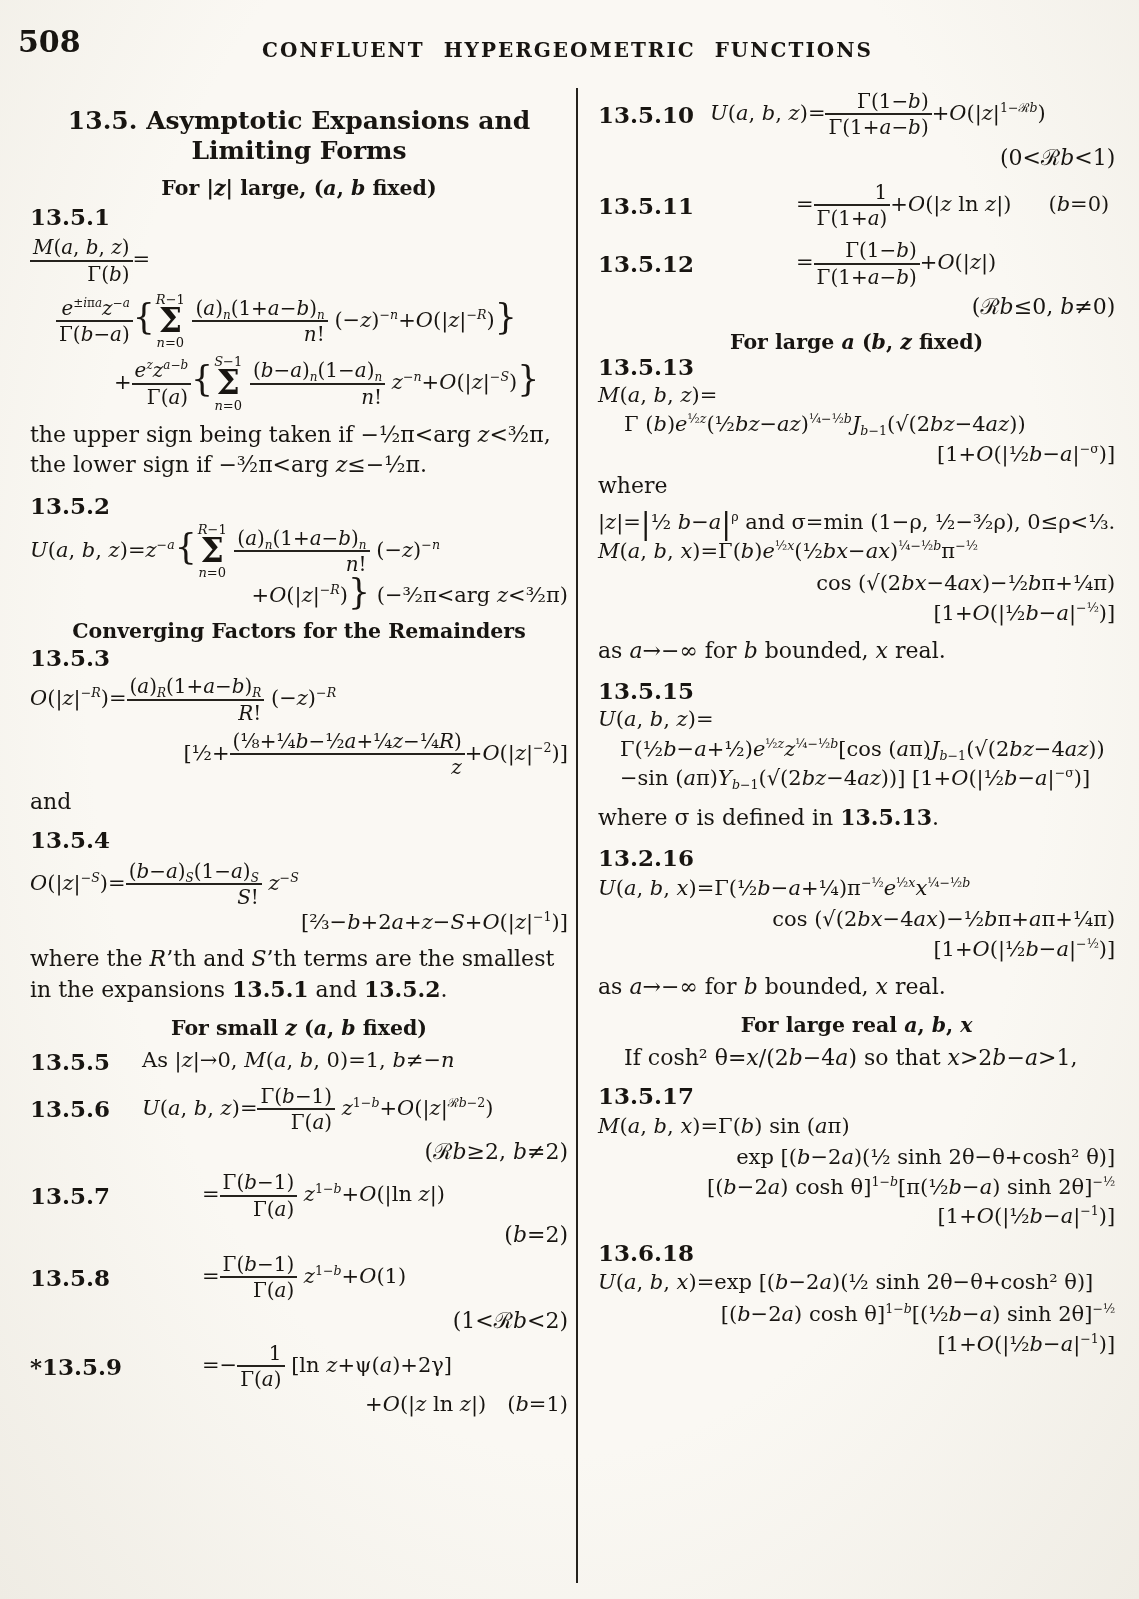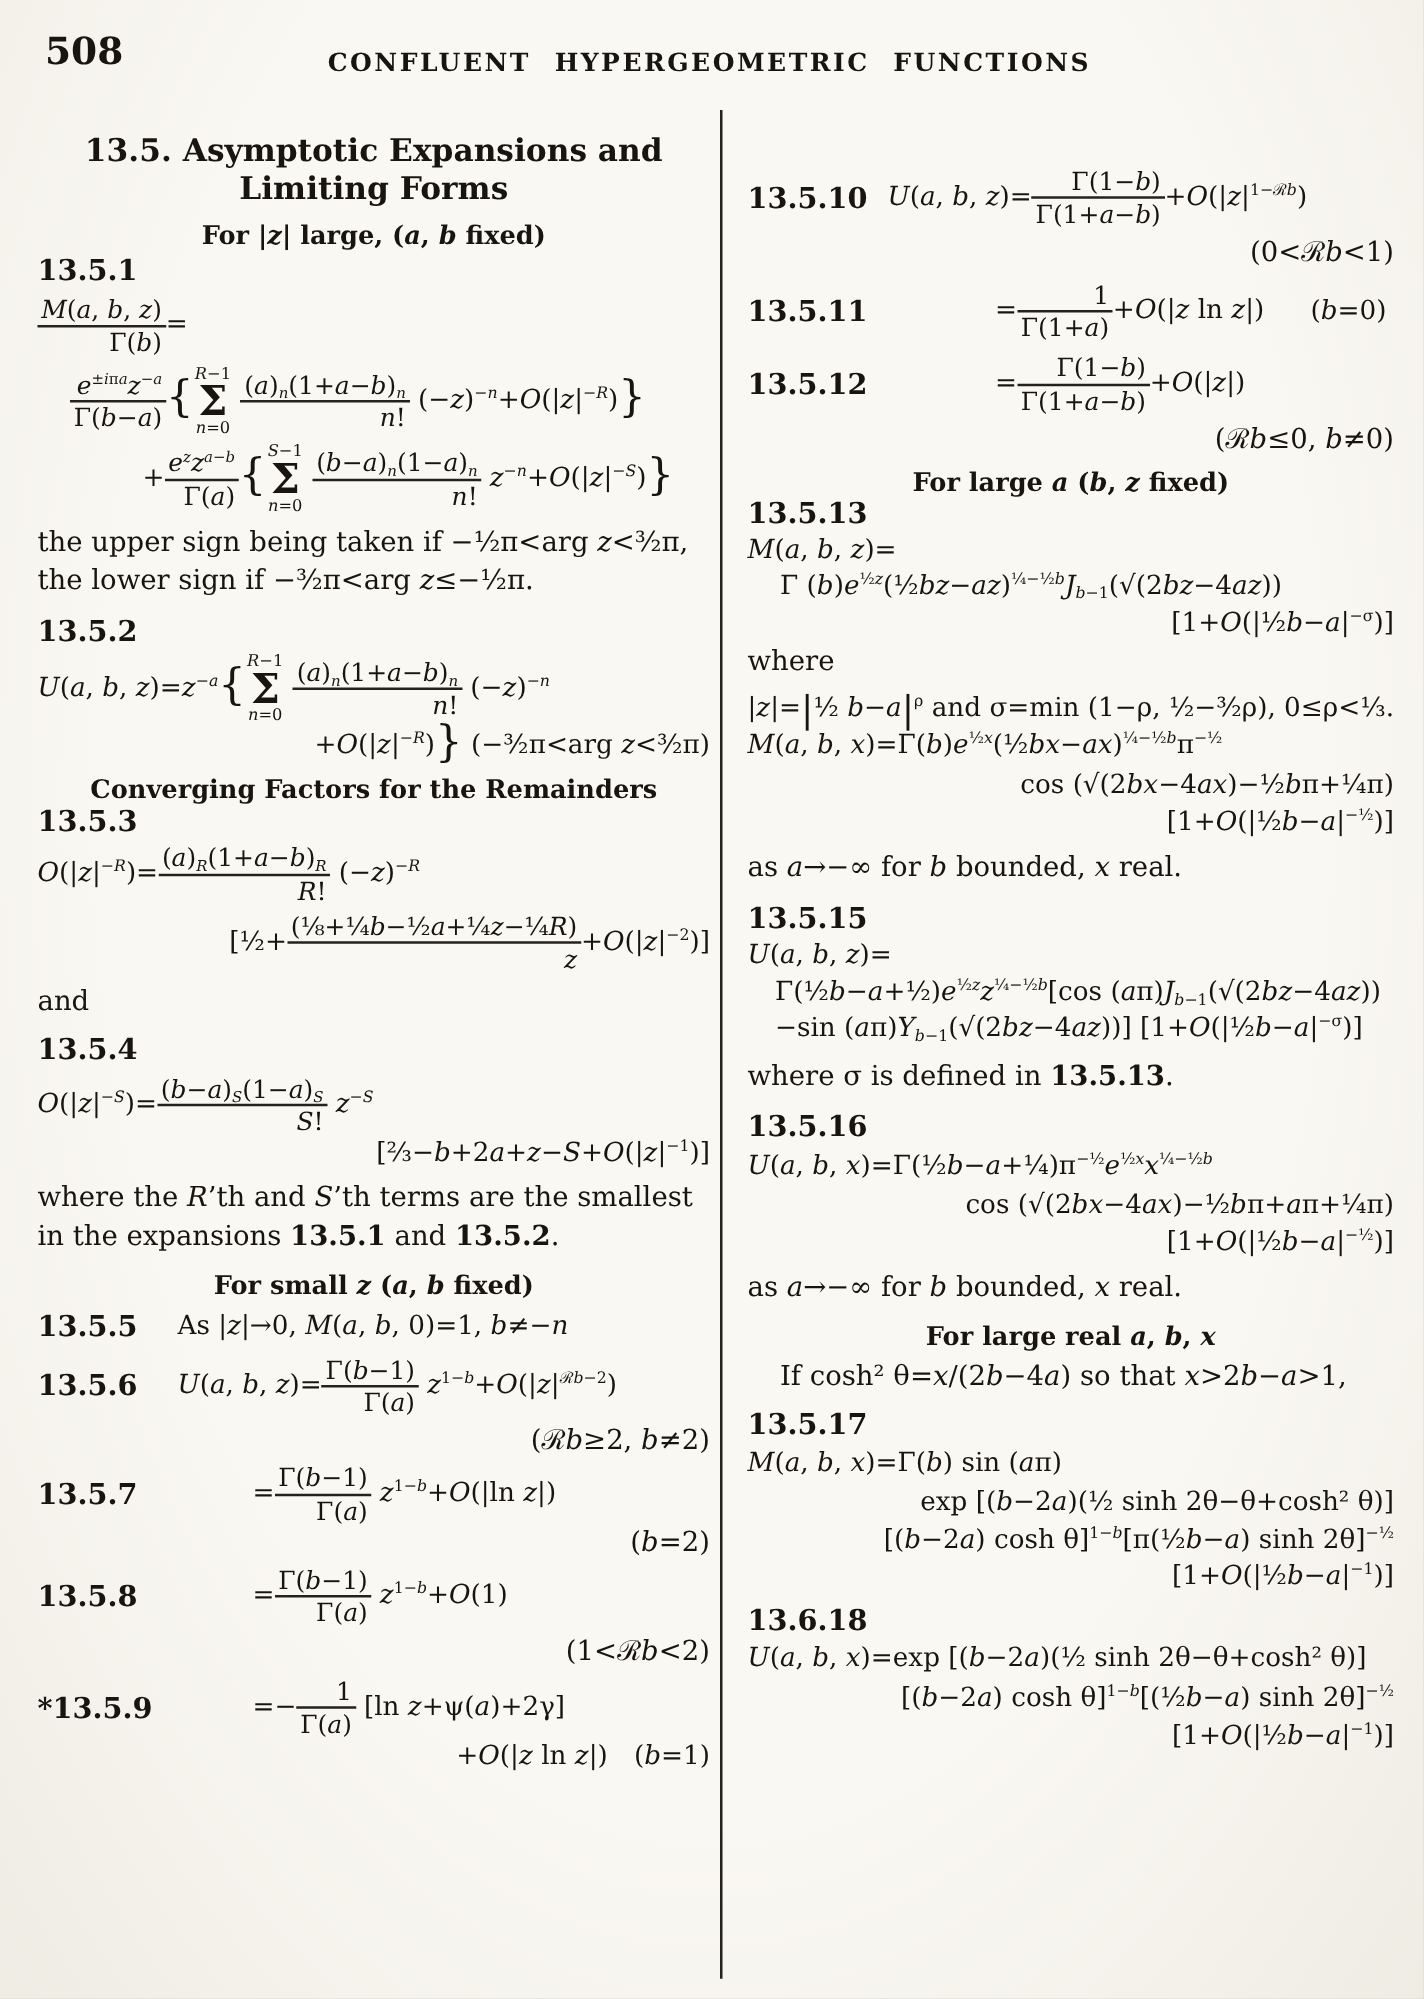--- a/index.html
+++ b/index.html
@@ -1,28 +1,28 @@
 <!DOCTYPE html>
 <html><head>
 <meta charset="utf-8">
 <style>
   html,body{margin:0;padding:0;background:#d8d5cd;}
   .page{width:1139px;height:1599px;margin:0 auto;background:#f7f5ef;
         background:radial-gradient(ellipse at 50% 40%, #faf8f3 60%, #efece4 100%);
         color:#181511;font-family:"DejaVu Serif","Liberation Serif",serif;
         overflow:hidden;box-sizing:border-box;}
   .pghead{position:relative;padding:30px 40px 0 36px;height:48px;}
-  .pgnum{position:absolute;left:36px;top:24px;font-size:30px;font-weight:bold;}
+  .pgnum{position:absolute;left:18px;top:24px;font-size:30px;font-weight:bold;}
   .runhead{display:block;text-align:center;font-size:20px;font-weight:bold;
            letter-spacing:2px;word-spacing:10px;padding-top:8px;}
   .cols{display:flex;align-items:stretch;padding:6px 24px 0 30px;height:1515px;box-sizing:border-box;}
   .col{box-sizing:border-box;}
   .col.left{width:538px;flex:none;}
   .divider{width:2px;background:#25221d;flex:none;margin:4px 12px 10px 8px;}
-  .col.right{flex:1;padding-left:8px;padding-top:6px;margin-top:44px;}
+  .col.right{flex:1;padding-left:8px;padding-top:6px;}
 
   .sectitle{margin:22px auto 0;max-width:480px;text-align:center;
             font-size:25px;font-weight:bold;line-height:1.2;}
   .subhead{text-align:center;font-weight:bold;font-size:20.5px;}
   .eqnum{font-weight:bold;font-size:23px;line-height:1.15;}
   .para{margin:0;font-size:22px;line-height:1.38;}
   .fm{font-size:21px;line-height:1.22;white-space:nowrap;}
   .fm i,.para i,.subhead i{font-style:italic;}
   sup{font-size:60%;line-height:0;}
   sub{font-size:60%;line-height:0;vertical-align:-0.3em;}
@@ -149,21 +149,21 @@
       <div class="fm mt8">|<i>z</i>|=<span class="tb">|</span>½ <i>b</i>−<i>a</i><span class="tb">|</span><sup>ρ</sup> and σ=min (1−ρ, ½−³⁄₂ρ), 0≤ρ&lt;⅓.</div>
       <div class="fm mt4"><i>M</i>(<i>a</i>, <i>b</i>, <i>x</i>)=Γ(<i>b</i>)<i>e</i><sup>½<i>x</i></sup>(½<i>bx</i>−<i>ax</i>)<sup>¼−½<i>b</i></sup>π<sup>−½</sup></div>
       <div class="fm ar mt6">cos (√(2<i>bx</i>−4<i>ax</i>)−½<i>b</i>π+¼π)</div>
       <div class="fm ar mt4">[1+<i>O</i>(|½<i>b</i>−<i>a</i>|<sup>−½</sup>)]</div>
       <p class="para mt10">as <i>a</i>→−∞ for <i>b</i> bounded, <i>x</i> real.</p>
       <div class="eqnum mt12">13.5.15</div>
       <div class="fm mt2"><i>U</i>(<i>a</i>, <i>b</i>, <i>z</i>)=</div>
       <div class="fm ind0 mt4">Γ(½<i>b</i>−<i>a</i>+½)<i>e</i><sup>½<i>z</i></sup><i>z</i><sup>¼−½<i>b</i></sup>[cos (<i>a</i>π)<i>J</i><sub><i>b</i>−1</sub>(√(2<i>bz</i>−4<i>az</i>))</div>
       <div class="fm ind0 mt4">−sin (<i>a</i>π)<i>Y</i><sub><i>b</i>−1</sub>(√(2<i>bz</i>−4<i>az</i>))] [1+<i>O</i>(|½<i>b</i>−<i>a</i>|<sup>−σ</sup>)]</div>
       <p class="para mt10">where σ is defined in <b>13.5.13</b>.</p>
-      <div class="eqnum mt12">13.5.16</div>
+      <div class="eqnum mt12">13.2.16</div>
       <div class="fm mt4"><i>U</i>(<i>a</i>, <i>b</i>, <i>x</i>)=Γ(½<i>b</i>−<i>a</i>+¼)π<sup>−½</sup><i>e</i><sup>½<i>x</i></sup><i>x</i><sup>¼−½<i>b</i></sup></div>
       <div class="fm ar mt6">cos (√(2<i>bx</i>−4<i>ax</i>)−½<i>b</i>π+<i>a</i>π+¼π)</div>
       <div class="fm ar mt4">[1+<i>O</i>(|½<i>b</i>−<i>a</i>|<sup>−½</sup>)]</div>
       <p class="para mt10">as <i>a</i>→−∞ for <i>b</i> bounded, <i>x</i> real.</p>
       <div class="subhead mt10">For large real <i>a</i>, <i>b</i>, <i>x</i></div>
       <p class="para mt6" style="text-indent:26px;">If cosh² θ=<i>x</i>/(2<i>b</i>−4<i>a</i>) so that <i>x</i>&gt;2<i>b</i>−<i>a</i>&gt;1,</p>
       <div class="eqnum mt10">13.5.17</div>
       <div class="fm mt4"><i>M</i>(<i>a</i>, <i>b</i>, <i>x</i>)=Γ(<i>b</i>) sin (<i>a</i>π)</div>
       <div class="fm ar mt6">exp [(<i>b</i>−2<i>a</i>)(½ sinh 2θ−θ+cosh² θ)]</div>
       <div class="fm ar mt4">[(<i>b</i>−2<i>a</i>) cosh θ]<sup>1−<i>b</i></sup>[π(½<i>b</i>−<i>a</i>) sinh 2θ]<sup>−½</sup></div>

